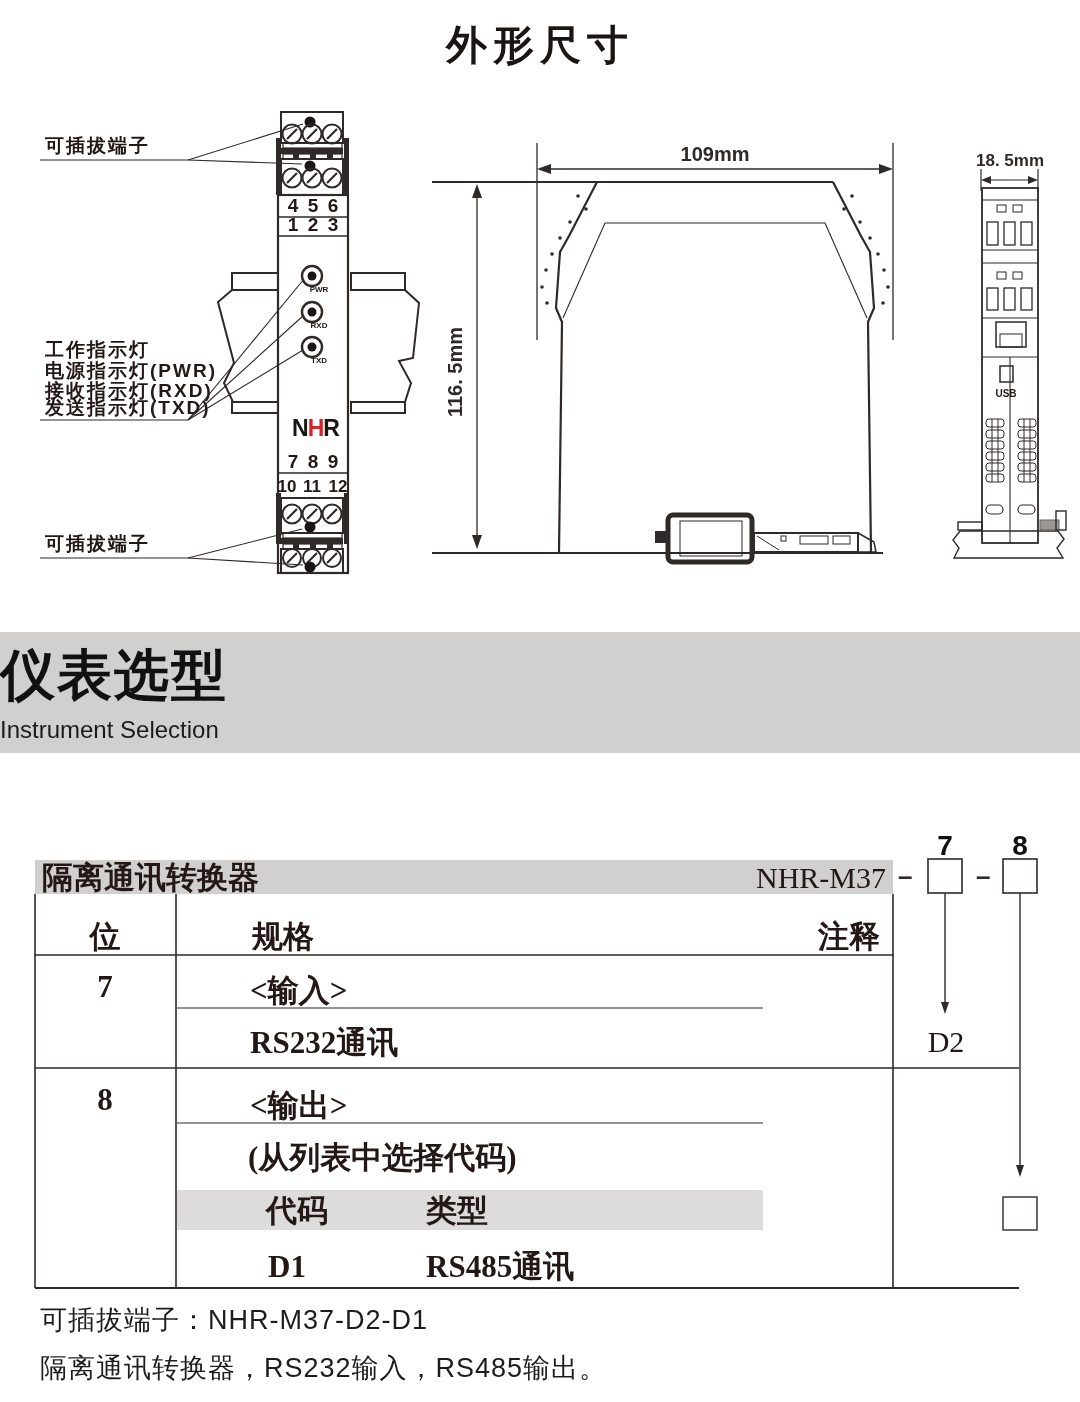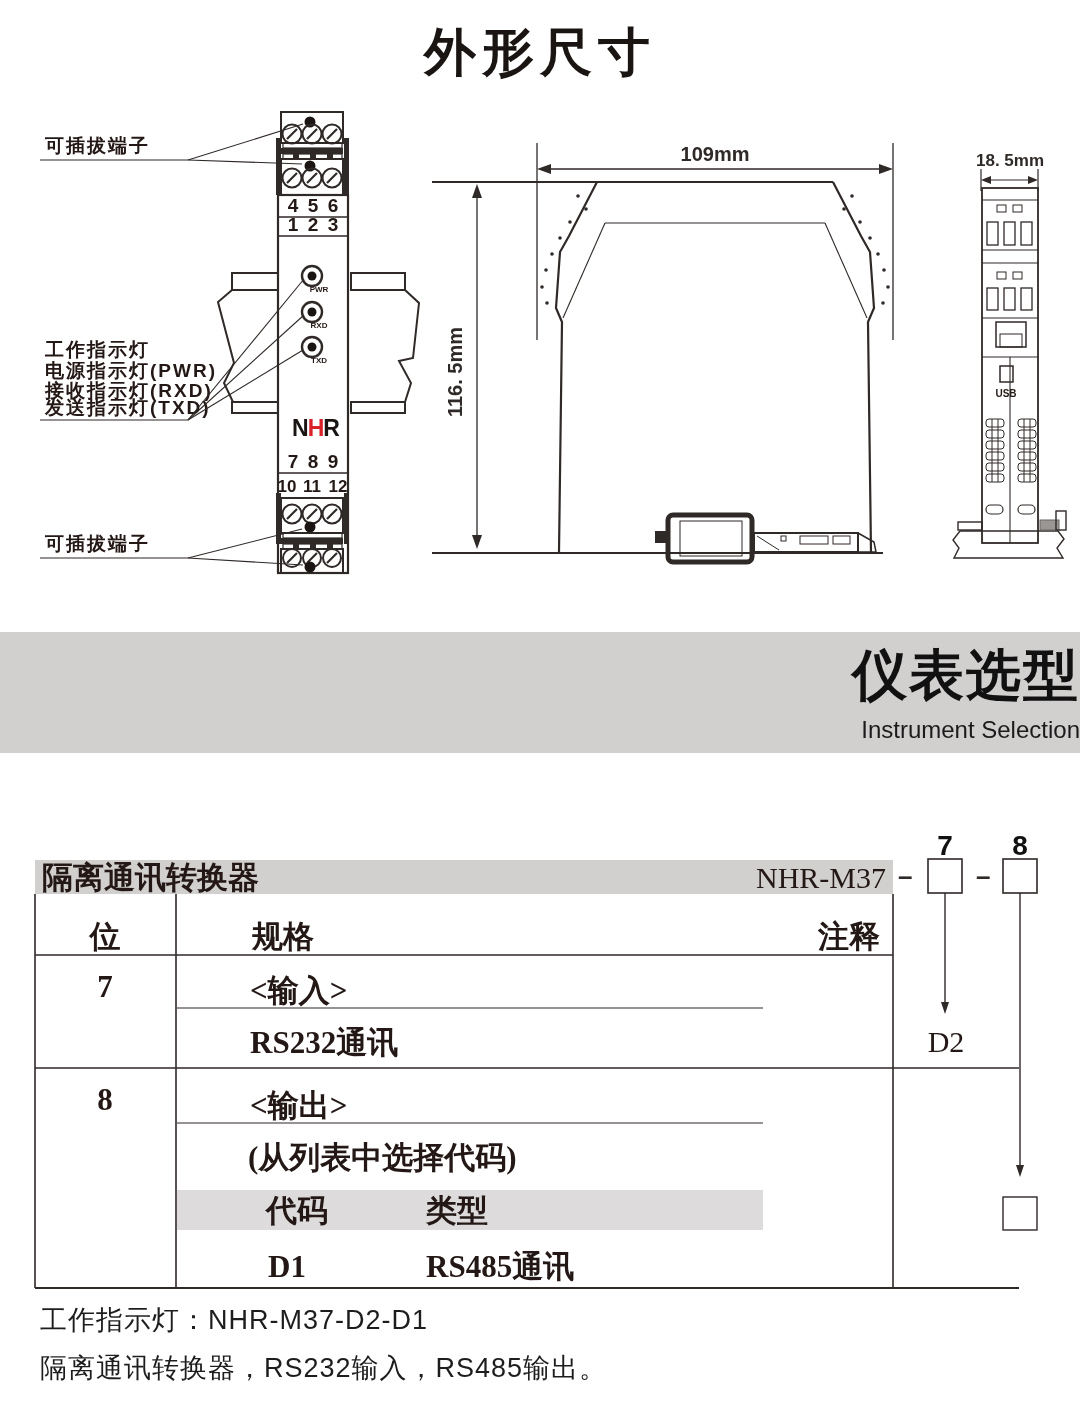--- a/index.html
+++ b/index.html
@@ -1,21 +1,21 @@
 <!DOCTYPE html>
 <html><head>
 <meta charset="utf-8">
 <style>
   html,body{margin:0;padding:0;background:#fff;}
   .page{position:relative;width:1080px;height:1402px;background:#ffffff;overflow:hidden;
         font-family:"Liberation Sans","DejaVu Sans",sans-serif;color:#231815;}
   .page-title{position:absolute;top:18px;left:0;right:0;text-align:center;
-              font-size:52px;font-weight:bold;letter-spacing:6px;color:#1a1512;}
+              font-size:41px;font-weight:bold;letter-spacing:6px;color:#1a1512;}
   .figure-svg{position:absolute;top:0;left:0;}
-  .banner{position:absolute;top:632px;left:0;width:1080px;height:121px;background:#d2cfcf;text-align:right;}
+  .banner{position:absolute;top:632px;left:0;width:1080px;height:121px;background:#d2cfcf;text-align:left;}
   .banner-title{margin-top:16px;font-size:55px;font-weight:bold;letter-spacing:2px;color:#111;line-height:1.0;}
   .banner-sub{font-size:24px;color:#1b1b1b;margin-top:13px;}
   .selection-svg{position:absolute;top:815px;left:0;}
   .footer-line{position:absolute;left:40px;font-size:27px;font-weight:500;color:#1d1d1d;letter-spacing:1px;}
   .footer-line.l1{top:1302px;}
   .footer-line.l2{top:1350px;}
 
   
   .st{stroke:#2f2927;fill:none;}
   .dimtxt{font:600 20px "Liberation Sans","DejaVu Sans",sans-serif;fill:#2f2a28;}
@@ -334,16 +334,16 @@
 
     <text x="105" y="295" class="cnb" text-anchor="middle">8</text>
     <text x="250" y="301" class="cnb">&lt;输出&gt;</text>
     <text x="248" y="353" class="cnb">(从列表中选择代码)</text>
     <text x="266" y="406" class="cnb">代码</text>
     <text x="426" y="406" class="cnb">类型</text>
     <text x="268" y="462" class="codeb">D1</text>
     <text x="426" y="462" class="cnb">RS485通讯</text>
   </svg>
 
-  <div class="footer-line l1">工作指示灯：NHR-M37-D2-D1</div>
+  <div class="footer-line l1">可插拔端子：NHR-M37-D2-D1</div>
   <div class="footer-line l2">隔离通讯转换器，RS232输入，RS485输出。</div>
 
 </div>
 
 </body></html>

